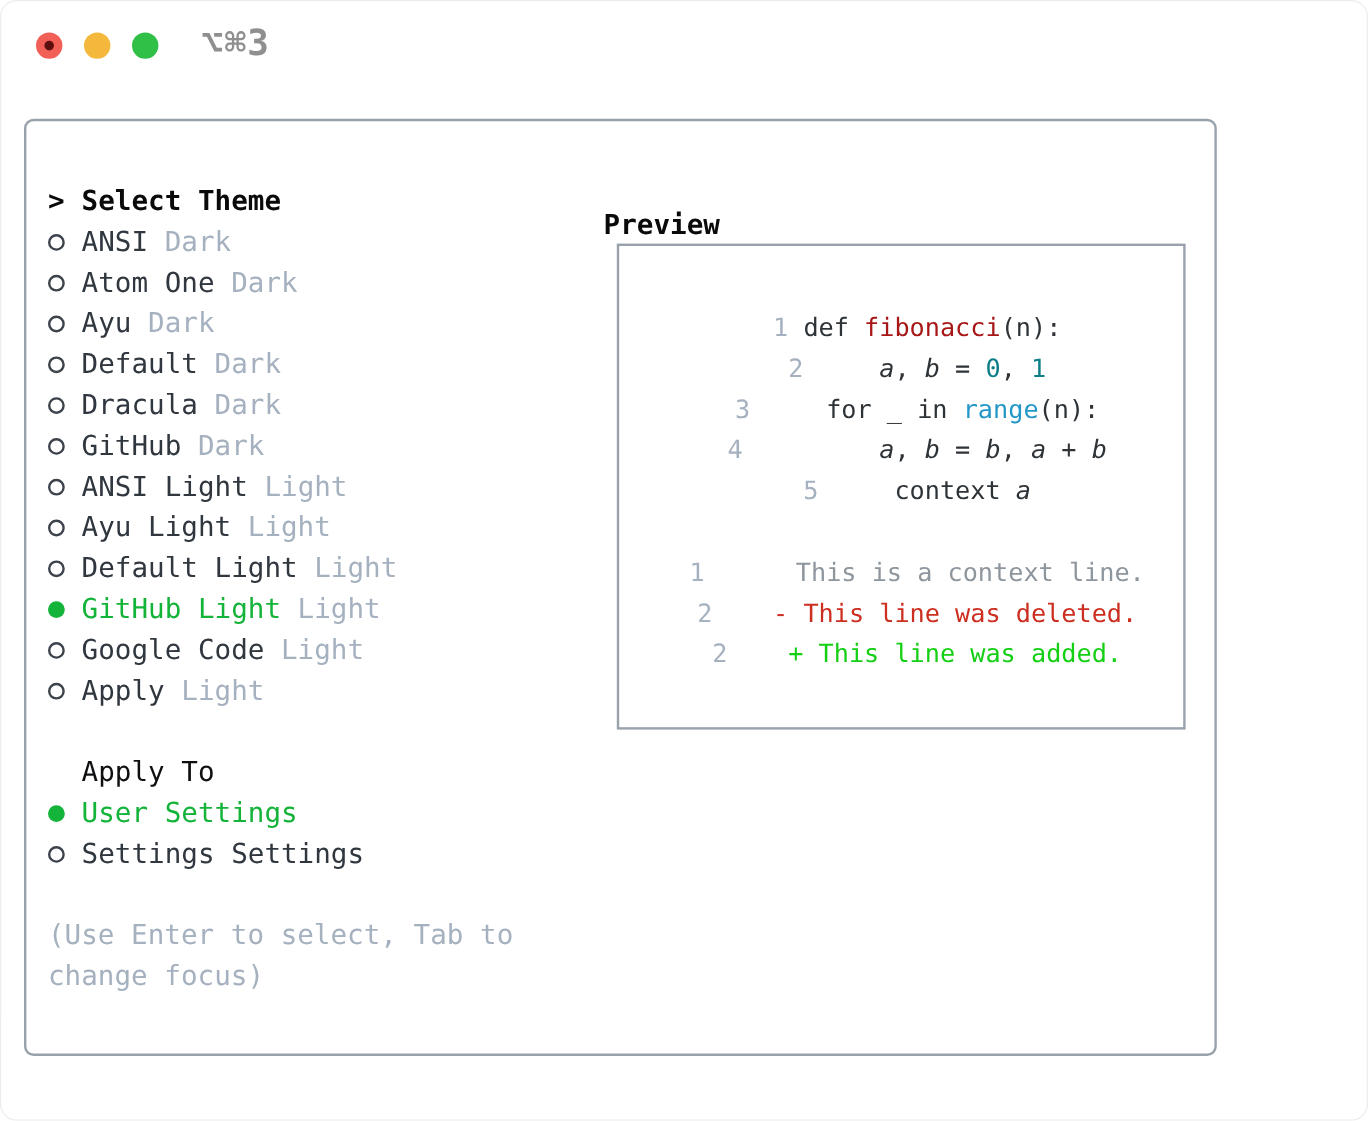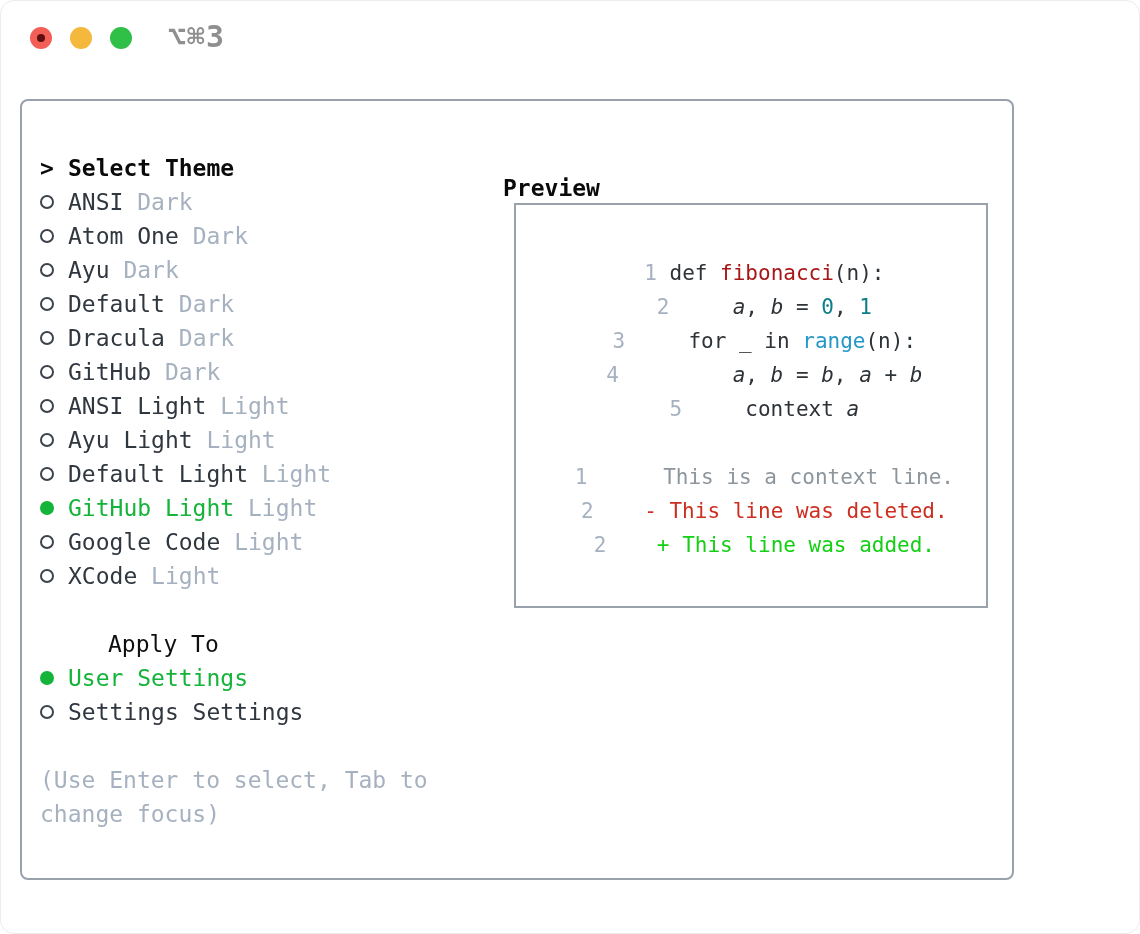--- a/index.html
+++ b/index.html
@@ -33,21 +33,21 @@
   .menu{position:absolute;left:18px;top:50px;font-size:23px;}
   .mrow{display:flex;align-items:center;height:34px;white-space:pre;}
   .gutter{width:28px;flex:0 0 28px;display:flex;align-items:center;}
   .cursor{font-weight:bold;color:#0a0a0a;}
   .radio{width:14px;height:14px;border-radius:50%;border:2px solid #3c434b;}
   .radio.on{border:none;background:var(--green,#14b339);}
   .mtitle{font-weight:bold;color:#0a0a0a;text-align:center;}
   .iname{color:#30373f;}
   .iname.sel{color:var(--green,#14b339);}
   .variant{color:var(--muted,#a6b1c0);margin-left:1ch;}
-  .applytitle{color:#0d0f11;margin-left:40px;}
+  .applytitle{color:#0d0f11;}
   .hint{color:var(--muted,#a6b1c0);}
   
   .pv-title{position:absolute;left:481px;top:50px;height:34px;display:flex;
     align-items:center;font-size:23px;font-weight:bold;color:#0a0a0a;margin-top:20px;}
   .pv-box{
     position:absolute;left:492px;top:102px;width:474px;height:405px;
     border:2px solid var(--border,#98a1ac);background:#fff;
     padding:51px 12px 0 26px;font-size:21px;
   }
   .cline{white-space:pre;height:34px;line-height:34px;text-align:center;}
@@ -87,21 +87,21 @@
           <div class="mrow"><span class="gutter"><span class="radio"></span></span><span class="iname">Atom One</span><span class="variant">Dark</span></div>
           <div class="mrow"><span class="gutter"><span class="radio"></span></span><span class="iname">Ayu</span><span class="variant">Dark</span></div>
           <div class="mrow"><span class="gutter"><span class="radio"></span></span><span class="iname">Default</span><span class="variant">Dark</span></div>
           <div class="mrow"><span class="gutter"><span class="radio"></span></span><span class="iname">Dracula</span><span class="variant">Dark</span></div>
           <div class="mrow"><span class="gutter"><span class="radio"></span></span><span class="iname">GitHub</span><span class="variant">Dark</span></div>
           <div class="mrow"><span class="gutter"><span class="radio"></span></span><span class="iname">ANSI Light</span><span class="variant">Light</span></div>
           <div class="mrow"><span class="gutter"><span class="radio"></span></span><span class="iname">Ayu Light</span><span class="variant">Light</span></div>
           <div class="mrow"><span class="gutter"><span class="radio"></span></span><span class="iname">Default Light</span><span class="variant">Light</span></div>
           <div class="mrow"><span class="gutter"><span class="radio on"></span></span><span class="iname sel">GitHub Light</span><span class="variant">Light</span></div>
           <div class="mrow"><span class="gutter"><span class="radio"></span></span><span class="iname">Google Code</span><span class="variant">Light</span></div>
-          <div class="mrow"><span class="gutter"><span class="radio"></span></span><span class="iname">XCode</span><span class="variant">Light</span></div>
+          <div class="mrow"><span class="gutter"><span class="radio"></span></span><span class="iname">Apply</span><span class="variant">Light</span></div>
         </div>
       <div class="mrow"></div>
       <div class="mrow">
         <span class="gutter"></span>
         <span class="applytitle">Apply To</span>
       </div>
       <div id="apply-items">
           <div class="mrow"><span class="gutter"><span class="radio on"></span></span><span class="iname sel">User Settings</span></div>
           <div class="mrow"><span class="gutter"><span class="radio"></span></span><span class="iname">Settings Settings</span></div>
         </div>

